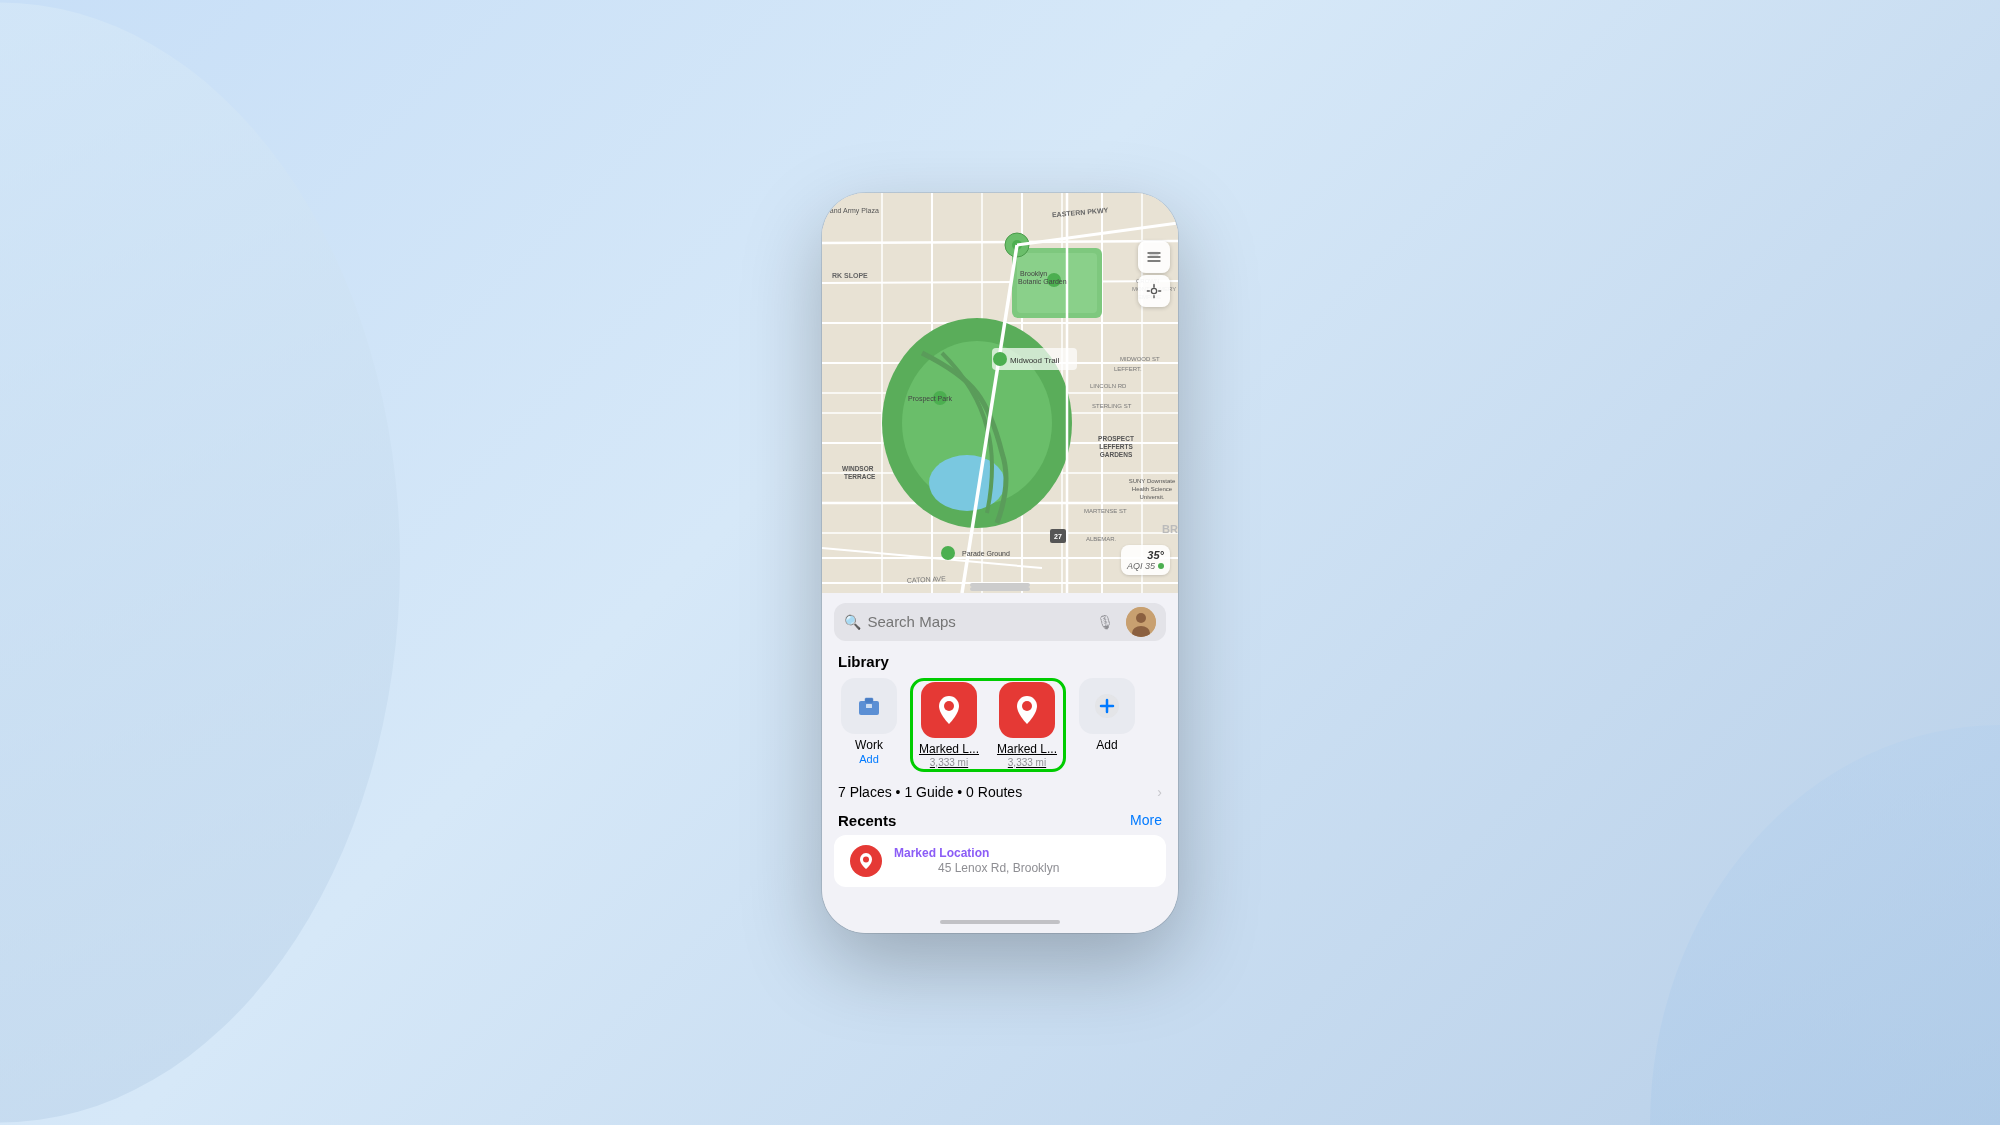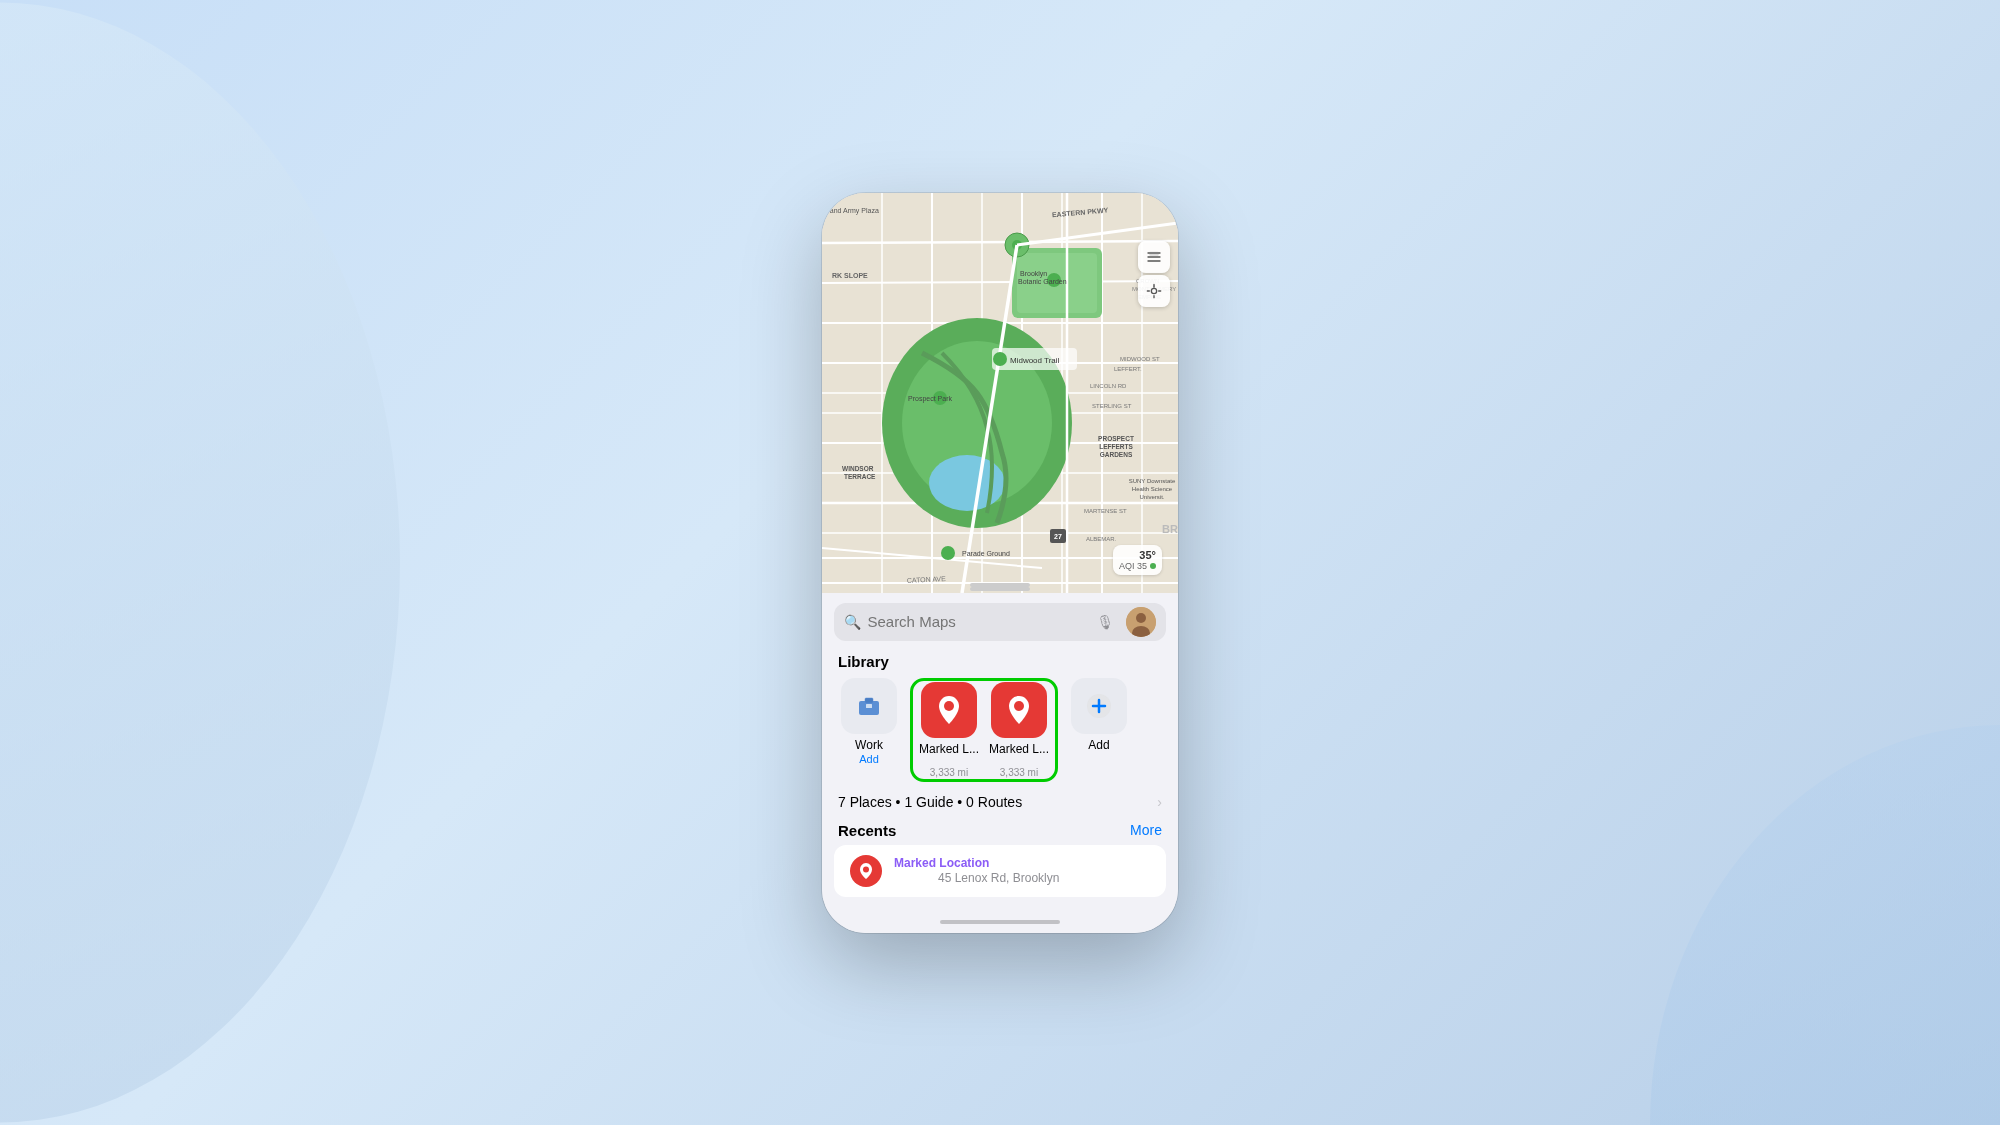--- a/index.html
+++ b/index.html
@@ -69,26 +69,27 @@
       display: flex;
       align-items: center;
       justify-content: center;
       box-shadow: 0 1px 4px rgba(0,0,0,0.2);
       cursor: pointer;
     }
     
     .weather-badge {
       position: absolute;
       bottom: 18px;
-      right: 16px;
+      right: 8px;
       background: rgba(255,255,255,0.88);
       border-radius: 8px;
       padding: 4px 6px;
       text-align: right;
       box-shadow: 0 1px 3px rgba(0,0,0,0.15);
+      font-style: italic;
     }
     .weather-temp {
       font-size: 11px;
       font-weight: 600;
       color: #333;
     }
     .weather-aqi {
       font-size: 9px;
       color: #666;
       display: flex;
@@ -192,21 +193,21 @@
     .lib-item-name {
       font-size: 12px;
       font-weight: 500;
       color: #000;
       text-align: center;
     }
     .lib-item-sub {
       font-size: 10px;
       color: #8e8e93;
       text-align: right;
-      margin-top: 11px;
+      margin-top: 1px;
     }
     .lib-item-add {
       font-size: 11px;
       color: #007aff;
       text-align: center;
       margin-top: 1px;
     }
     .marked-group-wrapper {
       position: relative;
     }
@@ -467,21 +468,21 @@
             <rect x="10" y="6" width="8" height="5" rx="1" fill="#4a7ec3" stroke="#5b8fd4" stroke-width="0.5"></rect>
             <rect x="11" y="12" width="6" height="4" rx="0.5" fill="#fff" opacity="0.7"></rect>
           </svg>
         </div>
         <span class="lib-item-name">Work</span>
         <span class="lib-item-add">Add</span>
       </div>
 
       <div class="marked-group-wrapper" style="position:relative; padding:4px;">
         <div style="position:absolute; top:0; left:0; right:0; bottom:0; border:3px solid #00cc00; border-radius:14px; pointer-events:none; z-index:10;"></div>
-        <div style="display:flex; gap:0;">
+        <div style="display:flex; gap:8px;text-decoration:underline;">
 
           <div class="library-item">
             <div class="lib-icon marked-icon">
               <svg width="28" height="32" viewBox="0 0 28 32">
                 <path d="M14 2 C8 2 4 7 4 12 C4 20 14 30 14 30 C14 30 24 20 24 12 C24 7 20 2 14 2Z" fill="#fff"></path>
                 <circle cx="14" cy="12" r="5" fill="#e53935"></circle>
               </svg>
             </div>
             <span class="lib-item-name">Marked L...</span>
             <span class="lib-item-sub">3,333 mi</span>

